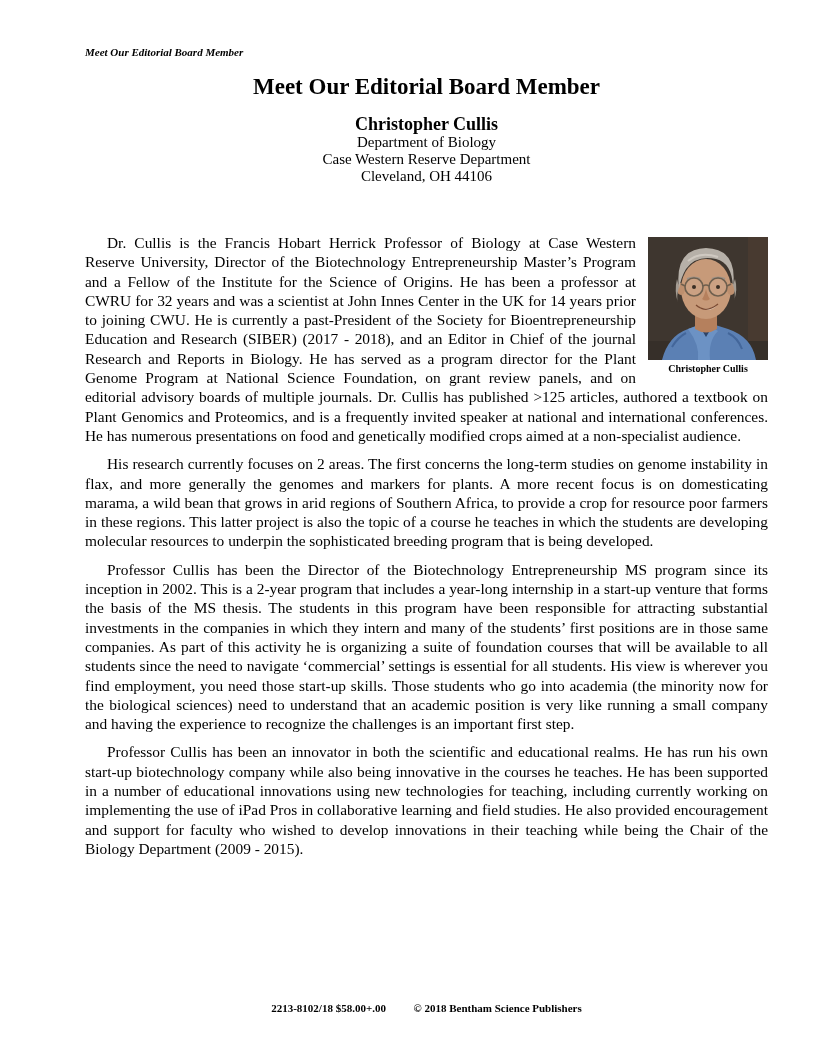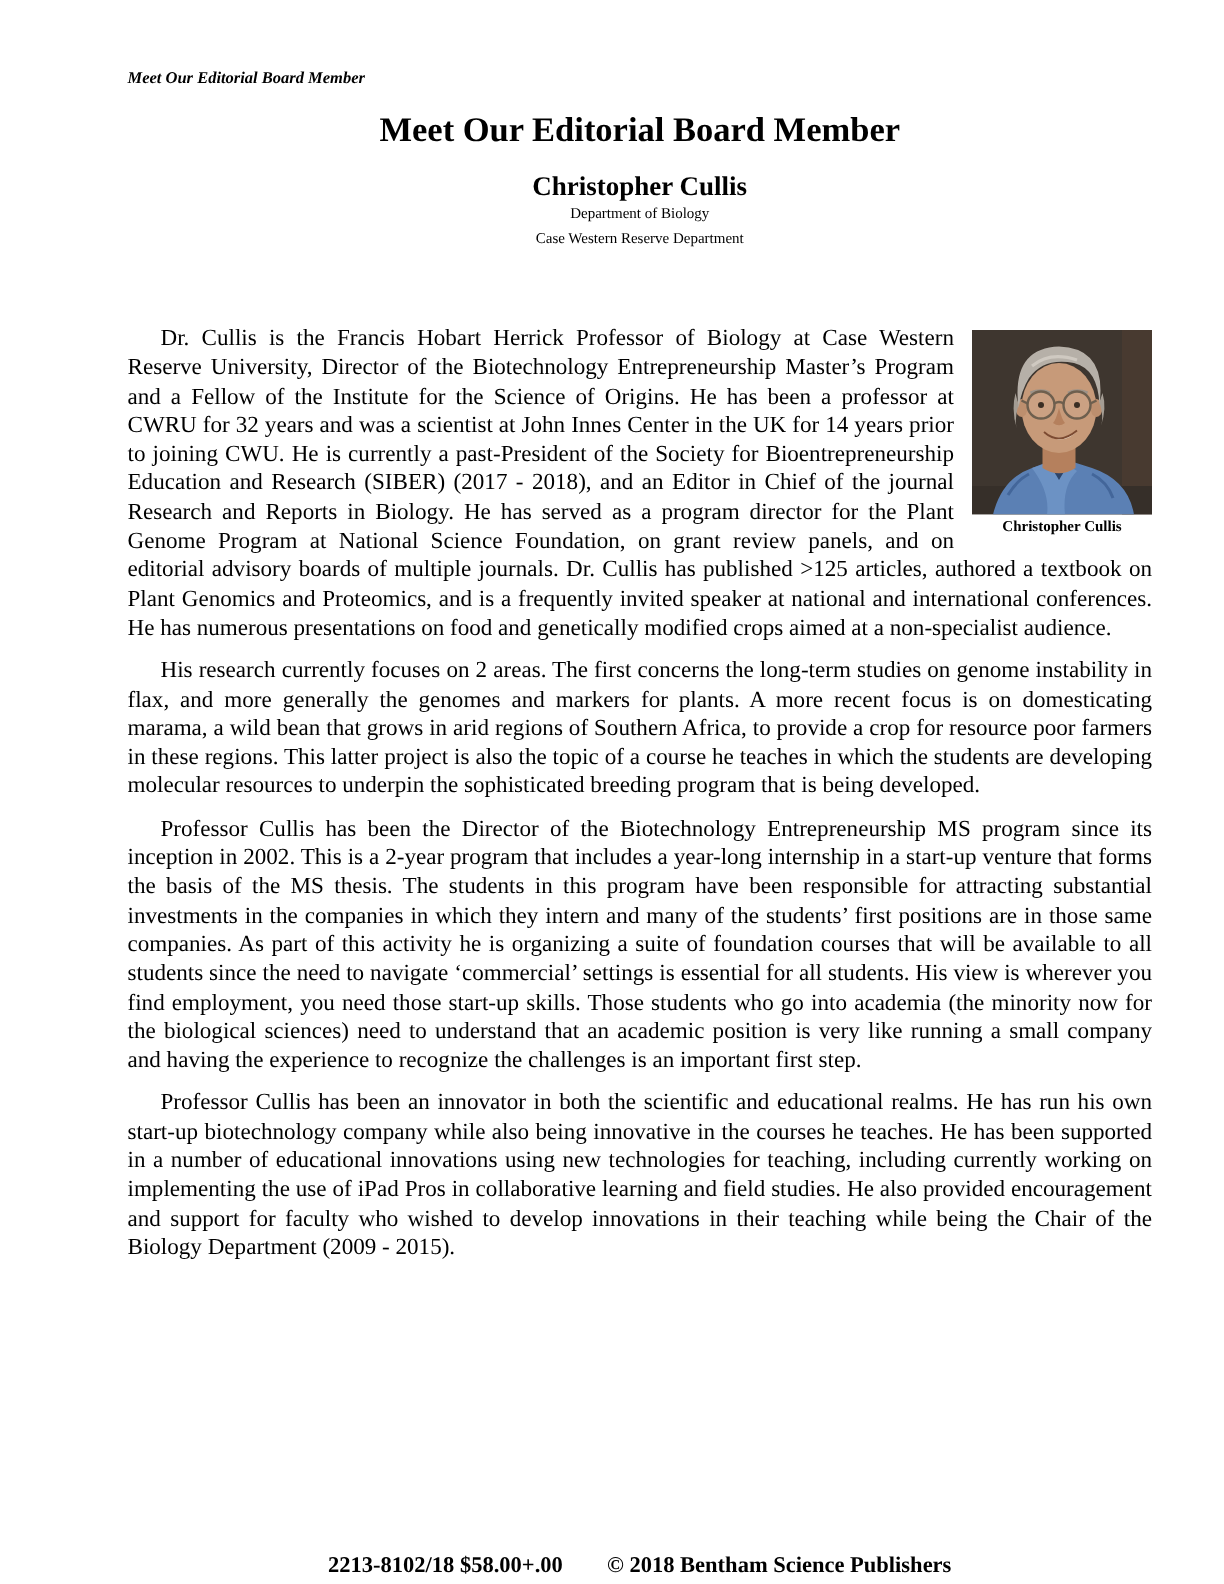--- a/index.html
+++ b/index.html
@@ -31,21 +31,21 @@
   
   h1.doc-title {
     margin: 16px 0 0 0;
     font-size: 23px;
     line-height: 26px;
     text-align: center;
     font-weight: bold;
   }
   .author-block { margin-top: 14px; text-align: center; }
   .author-name { font-size: 18px; line-height: 20px; font-weight: bold; }
-  .affil { font-size: 10px; line-height: 17px; text-align: center; }
+  .affil { font-size: 15px; line-height: 17px; text-align: center; }
 
   
   .article-body { margin-top: 48px; font-size: 15.4px; line-height: 19.3px; }
   p.para {
     margin: 0 0 9px 0;
     text-align: justify;
     text-indent: 22px;
   }
   .photo-float {
     float: right;
@@ -60,25 +60,25 @@
     text-align: center;
     font-size: 10px;
     line-height: 13px;
     font-weight: bold;
     margin-top: 2px;
   }
 
   
   .doc-footer {
     position: absolute;
-    top: 1036px;
+    top: 1002px;
     left: 85px;
     width: 683px;
     text-align: center;
-    font-size: 15px;
+    font-size: 11px;
     font-weight: bold;
     white-space: nowrap;
   }
   .doc-footer .gap { display: inline-block; width: 22px; }
 </style>
 </head>
 <body>
 
 <div class="page">
   <div class="content">
@@ -86,20 +86,21 @@
     <header class="running-header">
       <span class="rh-left">Meet Our Editorial Board Member</span>
     </header>
 
     <h1 class="doc-title">Meet Our Editorial Board Member</h1>
 
     <div class="author-block">
       <div class="author-name">Christopher Cullis</div>
       <div class="affil">Department of Biology</div>
       <div class="affil">Case Western Reserve Department</div>
+      <div class="affil">Cleveland, OH 44106</div>
     </div>
 
     <div class="article-body">
 
       <p class="para">
         <span class="photo-float">
           <svg viewBox="0 0 120 123" xmlns="http://www.w3.org/2000/svg">
             <rect width="120" height="123" fill="#3e362f"></rect>
             <rect x="100" width="20" height="123" fill="#483a30"></rect>
             <rect y="104" width="120" height="19" fill="#362f29"></rect>

